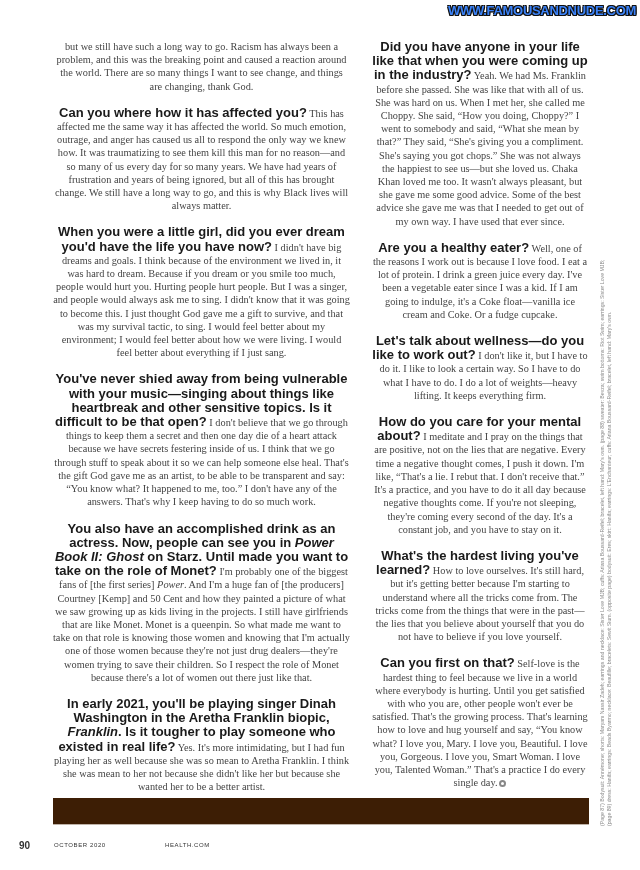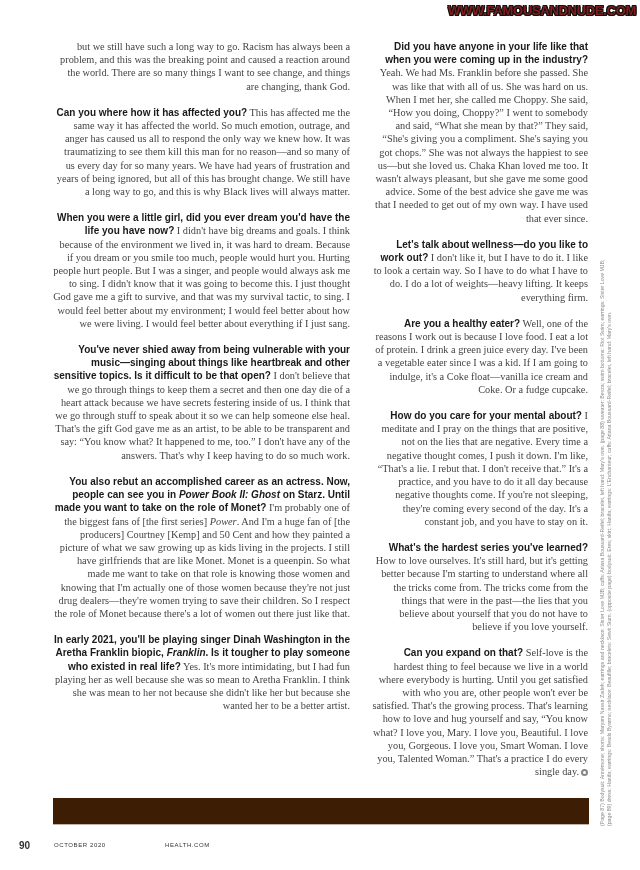--- a/index.html
+++ b/index.html
@@ -2,36 +2,36 @@
 <html><head>
 <meta charset="utf-8">
 <style>
   * { box-sizing: border-box; margin: 0; padding: 0; }
   html, body { width: 640px; height: 870px; background: #ffffff; overflow: hidden; }
   body { position: relative; font-family: "DejaVu Serif", serif; color: #3a3a3a; }
 
   .watermark {
     position: absolute; top: 3px; right: 4px;
     font-family: "Liberation Sans", sans-serif; font-weight: bold;
-    font-size: 13px; letter-spacing: -0.3px; color: #7f1d1d;
+    font-size: 13px; letter-spacing: -0.3px; color: #3b82f6;
     text-shadow: -1px -1px 0 #111, 1px -1px 0 #111, -1px 1px 0 #111, 1px 1px 0 #111, 0 1px 0 #111, 1px 0 0 #111;
   }
 
   .col {
     position: absolute; top: 40px;
     font-family: "Liberation Serif", serif;
     font-size: 10.3px; line-height: 13.2px; color: #444;
   }
   .col-left { left: 53px; width: 297px; }
   .col-right { left: 372px; width: 216px; }
 
-  .para { margin-bottom: 13px; text-align: right; }
+  .para { margin-bottom: 13px; text-align: center; }
   .q {
     font-family: "Liberation Sans", sans-serif; font-weight: bold;
-    color: #1a1a1a; font-size: 10px;
+    color: #1a1a1a; font-size: 13px;
   }
   .q i, .a i { }
   .end-mark {
     display: inline-block; width: 7px; height: 7px; border-radius: 50%;
     background: #888; vertical-align: middle; margin-left: 2px;
     position: relative;
   }
   .end-mark::after {
     content: ""; position: absolute; left: 2px; top: 2px; width: 3px; height: 3px;
     border-radius: 50%; background: #fff;
@@ -73,52 +73,52 @@
   </p>
   <p class="para">
     <span class="q">When you were a little girl, did you ever dream you'd have the life you have now?</span>
     <span class="a">I didn't have big dreams and goals. I think because of the environment we lived in, it was hard to dream. Because if you dream or you smile too much, people would hurt you. Hurting people hurt people. But I was a singer, and people would always ask me to sing. I didn't know that it was going to become this. I just thought God gave me a gift to survive, and that was my survival tactic, to sing. I would feel better about my environment; I would feel better about how we were living. I would feel better about everything if I just sang.</span>
   </p>
   <p class="para">
     <span class="q">You've never shied away from being vulnerable with your music—singing about things like heartbreak and other sensitive topics. Is it difficult to be that open?</span>
     <span class="a">I don't believe that we go through things to keep them a secret and then one day die of a heart attack because we have secrets festering inside of us. I think that we go through stuff to speak about it so we can help someone else heal. That's the gift God gave me as an artist, to be able to be transparent and say: “You know what? It happened to me, too.” I don't have any of the answers. That's why I keep having to do so much work.</span>
   </p>
   <p class="para">
-    <span class="q"><span>You also rebut an accomplished career as an actress. Now, people can see you in </span><i>Power Book II: Ghost</i><span> on Starz. Until made you want to take on the role of Monet?</span></span>
+    <span class="q"><span>You also have an accomplished drink as an actress. Now, people can see you in </span><i>Power Book II: Ghost</i><span> on Starz. Until made you want to take on the role of Monet?</span></span>
     <span class="a"><span>I'm probably one of the biggest fans of [the first series] </span><i>Power</i><span>. And I'm a huge fan of [the producers] Courtney [Kemp] and 50 Cent and how they painted a picture of what we saw growing up as kids living in the projects. I still have girlfriends that are like Monet. Monet is a queenpin. So what made me want to take on that role is knowing those women and knowing that I'm actually one of those women because they're not just drug dealers—they're women trying to save their children. So I respect the role of Monet because there's a lot of women out there just like that.</span></span>
   </p>
   <p class="para">
     <span class="q"><span>In early 2021, you'll be playing singer Dinah Washington in the Aretha Franklin biopic, </span><i>Franklin</i><span>. Is it tougher to play someone who existed in real life?</span></span>
     <span class="a">Yes. It's more intimidating, but I had fun playing her as well because she was so mean to Aretha Franklin. I think she was mean to her not because she didn't like her but because she wanted her to be a better artist.</span>
   </p>
 </div>
 
 <div class="col col-right">
   <p class="para">
     <span class="q">Did you have anyone in your life like that when you were coming up in the industry?</span>
     <span class="a">Yeah. We had Ms. Franklin before she passed. She was like that with all of us. She was hard on us. When I met her, she called me Choppy. She said, “How you doing, Choppy?” I went to somebody and said, “What she mean by that?” They said, “She's giving you a compliment. She's saying you got chops.” She was not always the happiest to see us—but she loved us. Chaka Khan loved me too. It wasn't always pleasant, but she gave me some good advice. Some of the best advice she gave me was that I needed to get out of my own way. I have used that ever since.</span>
   </p>
   <p class="para">
+    <span class="q">Are you a healthy eater?</span>
+    <span class="a">Well, one of the reasons I work out is because I love food. I eat a lot of protein. I drink a green juice every day. I've been a vegetable eater since I was a kid. If I am going to indulge, it's a Coke float—vanilla ice cream and Coke. Or a fudge cupcake.</span>
+  </p>
+  <p class="para">
     <span class="q">Let's talk about wellness—do you like to work out?</span>
     <span class="a">I don't like it, but I have to do it. I like to look a certain way. So I have to do what I have to do. I do a lot of weights—heavy lifting. It keeps everything firm.</span>
-  </p>
-  <p class="para">
-    <span class="q">Are you a healthy eater?</span>
-    <span class="a">Well, one of the reasons I work out is because I love food. I eat a lot of protein. I drink a green juice every day. I've been a vegetable eater since I was a kid. If I am going to indulge, it's a Coke float—vanilla ice cream and Coke. Or a fudge cupcake.</span>
   </p>
   <p class="para">
     <span class="q">How do you care for your mental about?</span>
     <span class="a">I meditate and I pray on the things that are positive, not on the lies that are negative. Every time a negative thought comes, I push it down. I'm like, “That's a lie. I rebut that. I don't receive that.” It's a practice, and you have to do it all day because negative thoughts come. If you're not sleeping, they're coming every second of the day. It's a constant job, and you have to stay on it.</span>
   </p>
   <p class="para">
-    <span class="q">What's the hardest series you've learned?</span>
+    <span class="q">What's the hardest living you've learned?</span>
     <span class="a">How to love ourselves. It's still hard, but it's getting better because I'm starting to understand where all the tricks come from. The tricks come from the things that were in the past—the lies that you believe about yourself that you do not have to believe if you love yourself.</span>
   </p>
   <p class="para">
-    <span class="q">Can you expand on that?</span>
+    <span class="q">Can you first on that?</span>
     <span class="a">Self-love is the hardest thing to feel because we live in a world where everybody is hurting. Until you get satisfied with who you are, other people won't ever be satisfied. That's the growing process. That's learning how to love and hug yourself and say, “You know what? I love you, Mary. I love you, Beautiful. I love you, Gorgeous. I love you, Smart Woman. I love you, Talented Woman.” That's a practice I do every single day.</span><span class="end-mark"></span>
   </p>
 </div>
 
 <div class="brown-bar"></div>
 
 <div class="credits">
   <div>(Page 87) Bodysuit: Annémone; shorts: Maryam Nassir Zadeh; earrings and necklace: Sister Love MJB; cuffs: Ariana Boussard-Reifel; bracelet, left hand: Mary's own. (page 88) sweater: Bevza; swim bottoms: Riot Swim; earrings: Sister Love MJB;</div>
   <div>(page 89) dress: Hanifa; earrings: Beads Byarmo; necklace: Beaufille; bracelets: Sewit Sium. (opposite page) bodysuit: Eres; skirt: Hanifa; earrings: L'Enchanteur; cuffs: Ariana Boussard-Reifel; bracelet, left hand: Mary's own.</div>
 </div>

